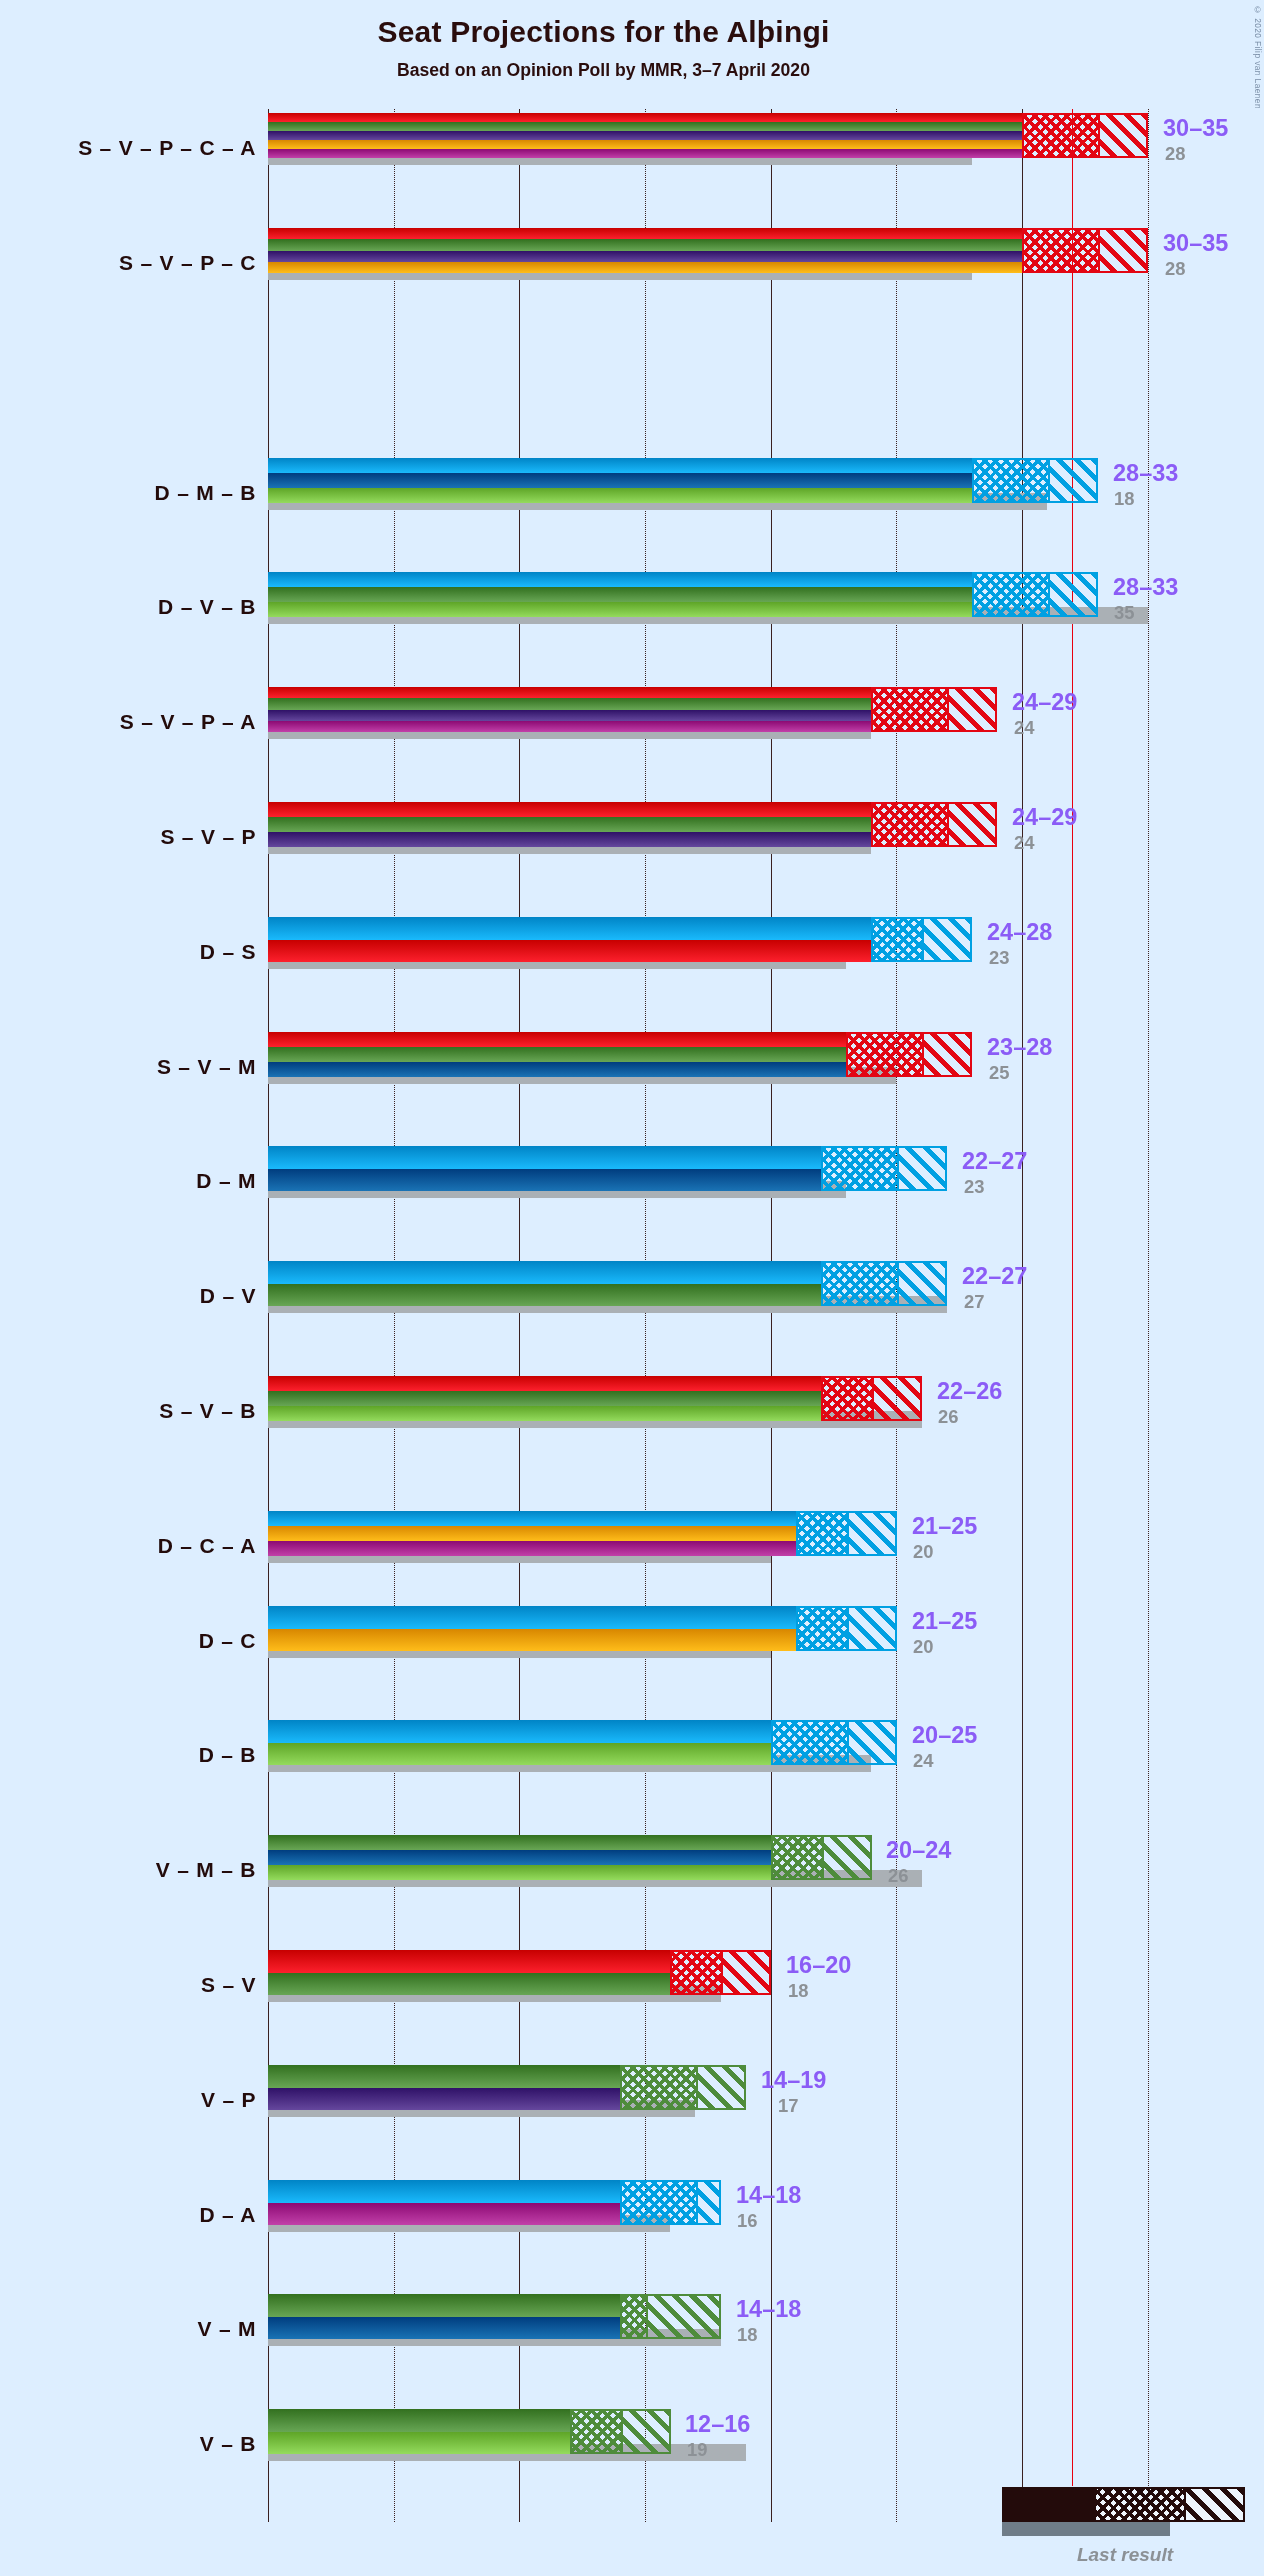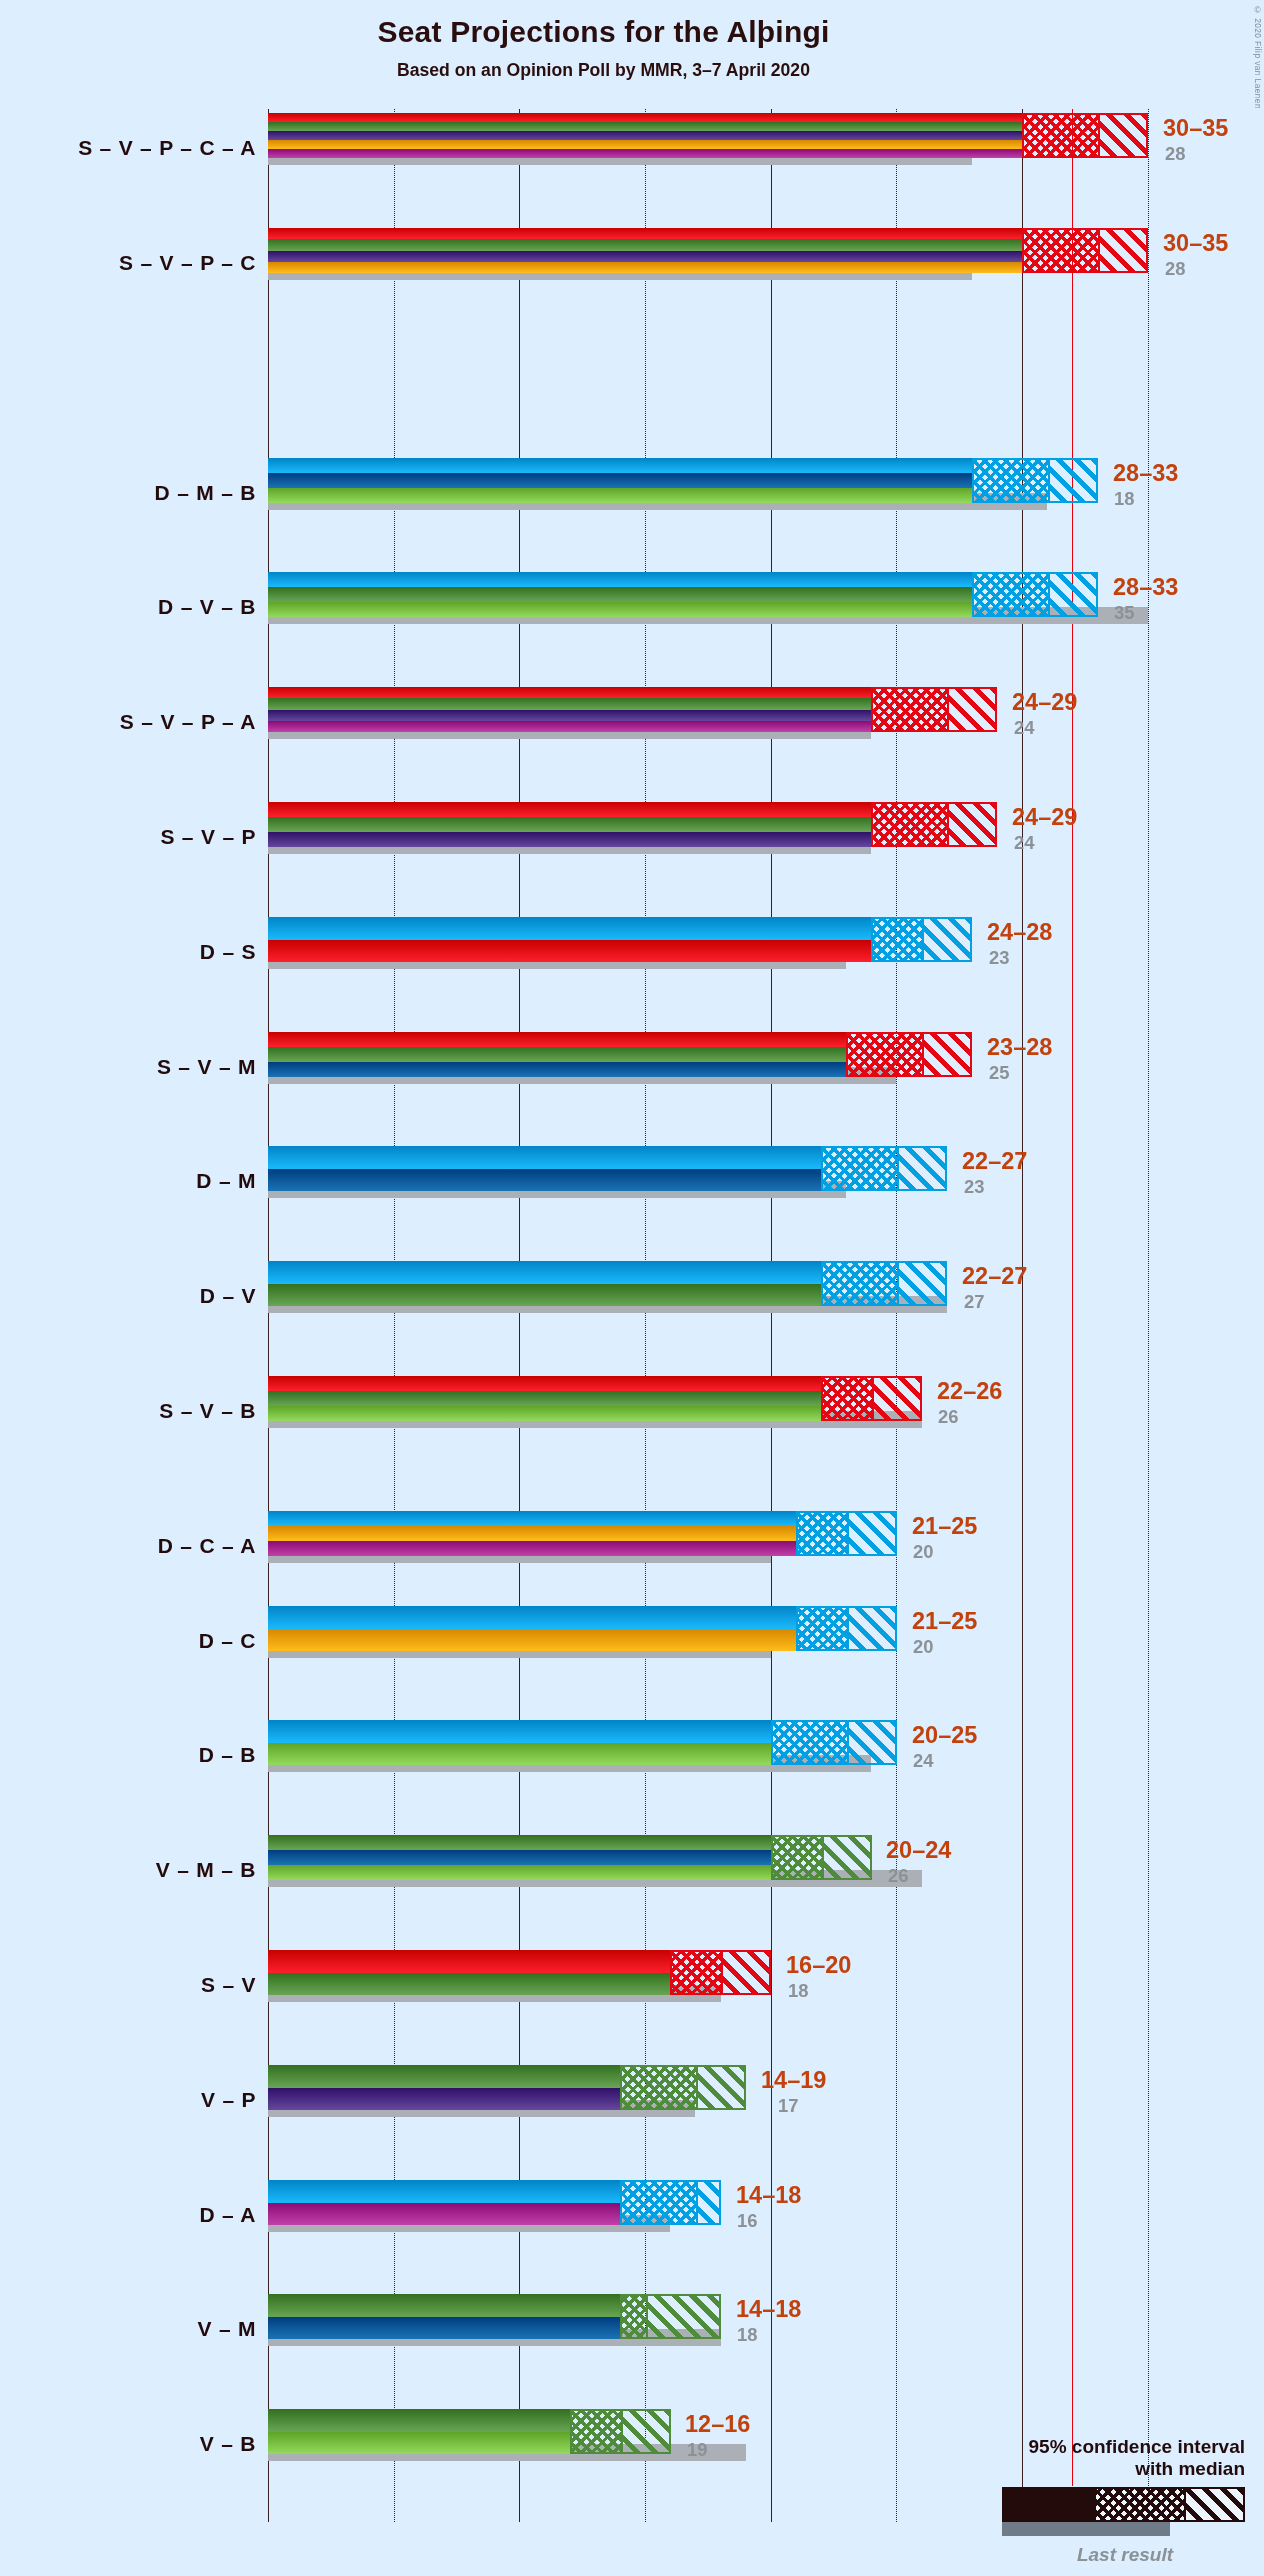--- a/index.html
+++ b/index.html
@@ -84,21 +84,21 @@
   .ci-cross, .ci-diag{
     position:absolute; top:0; bottom:0;
   }
   .ci-cross{ left:0; }
   .ci-diag{ right:0; border-left:2.5px solid #444; }
 
   .value{
     position:absolute;
     top:1.7px;
     font-size:23.5px; font-weight:bold; white-space:nowrap;
-    color:#c2410c;
+    color:#8b5cf6;
   }
   .lastvalue{
     position:absolute;
     top:30px;
     font-size:18.4px; font-weight:bold;
     color:#8c9196; white-space:nowrap;
   }
 
   
   #legend{
@@ -442,24 +442,20 @@
       <div class="ci" style="left: 302px; width: 101px; border-color: rgb(78, 140, 59);">
         <div class="ci-cross" style="width: 50px; background: repeating-linear-gradient(45deg, transparent 0px, transparent 4.2px, rgb(78, 140, 59) 4.2px, rgb(78, 140, 59) 7.5px), repeating-linear-gradient(-45deg, transparent 0px, transparent 4.2px, rgb(78, 140, 59) 4.2px, rgb(78, 140, 59) 7.5px);"></div>
         <div class="ci-diag" style="width: 48px; border-left-color: rgb(78, 140, 59); background: repeating-linear-gradient(45deg, transparent 0px, transparent 7.5px, rgb(78, 140, 59) 7.5px, rgb(78, 140, 59) 12.6px);"></div>
       </div>
       <div class="value" style="left: 417px;">12–16</div>
       <div class="lastvalue" style="left: 419px;">19</div>
     </div>
   </div>
 
 <div id="legend">
-  <div id="legend-title">
-    <div>95% confidence interval</div>
-    <div>with median</div>
-  </div>
   <div id="legend-swatch-wrap">
     <div id="legend-bar">
       <div id="legend-cross" style="background: repeating-linear-gradient(45deg, transparent 0px, transparent 4.2px, rgb(35, 11, 11) 4.2px, rgb(35, 11, 11) 7.5px), repeating-linear-gradient(-45deg, transparent 0px, transparent 4.2px, rgb(35, 11, 11) 4.2px, rgb(35, 11, 11) 7.5px) rgb(238, 245, 253);"></div>
       <div id="legend-diag" style="background: repeating-linear-gradient(45deg, rgb(238, 245, 253) 0px, rgb(238, 245, 253) 7.5px, rgb(35, 11, 11) 7.5px, rgb(35, 11, 11) 12.6px);"></div>
     </div>
     <div id="legend-last"></div>
   </div>
   <div id="legend-lastlabel">Last result</div>
 </div>
 

